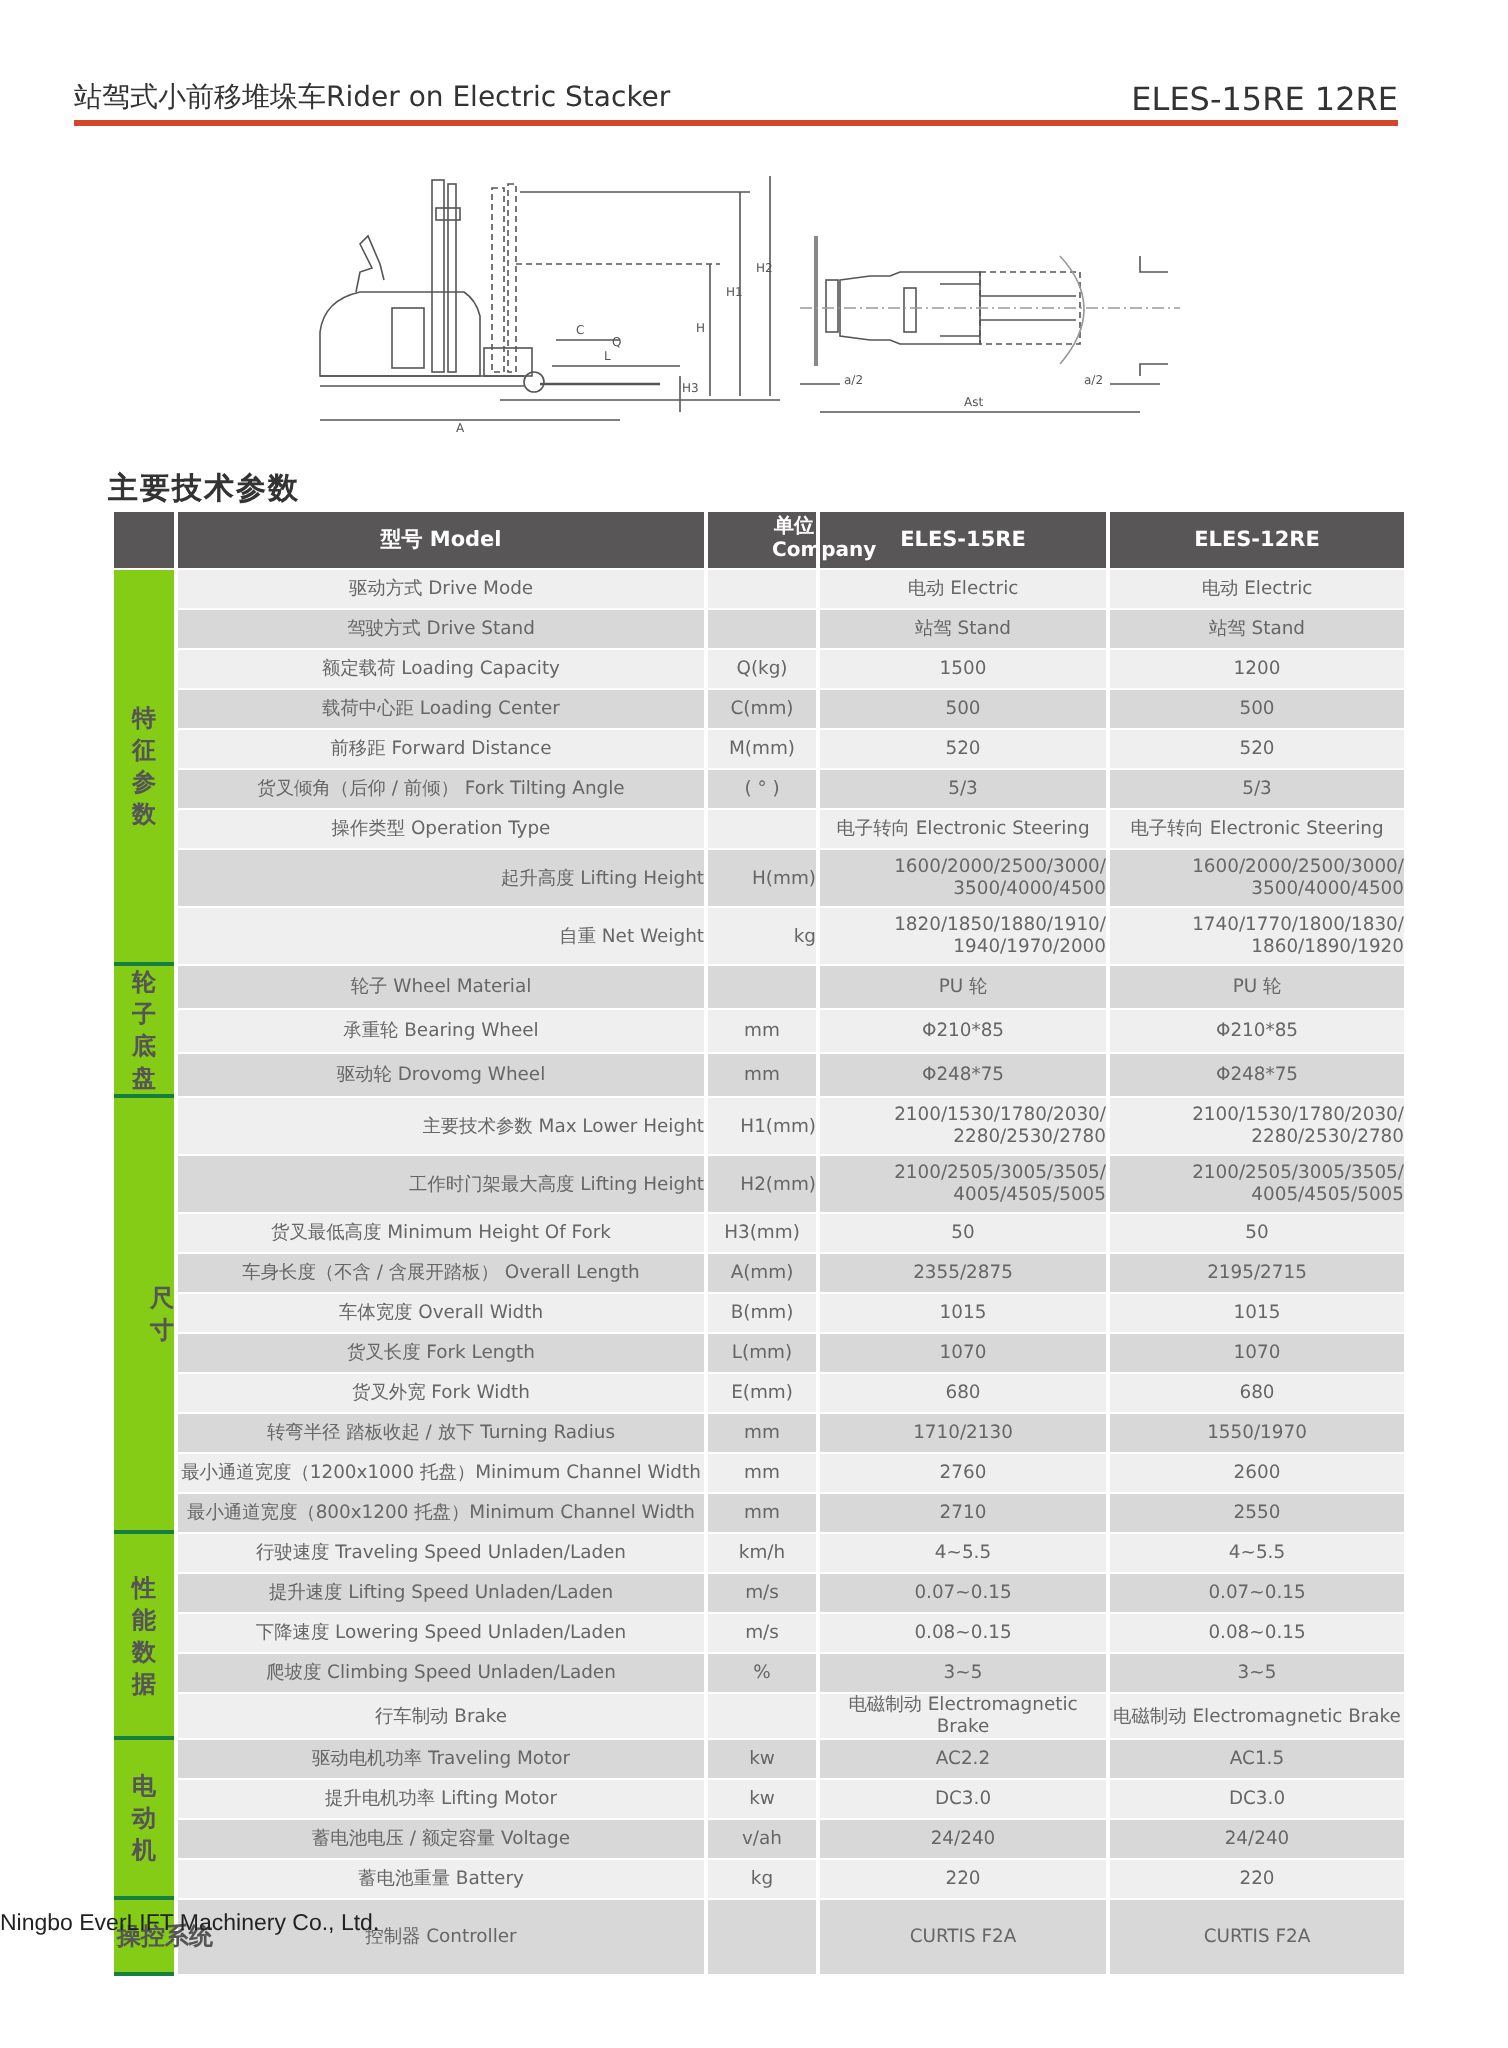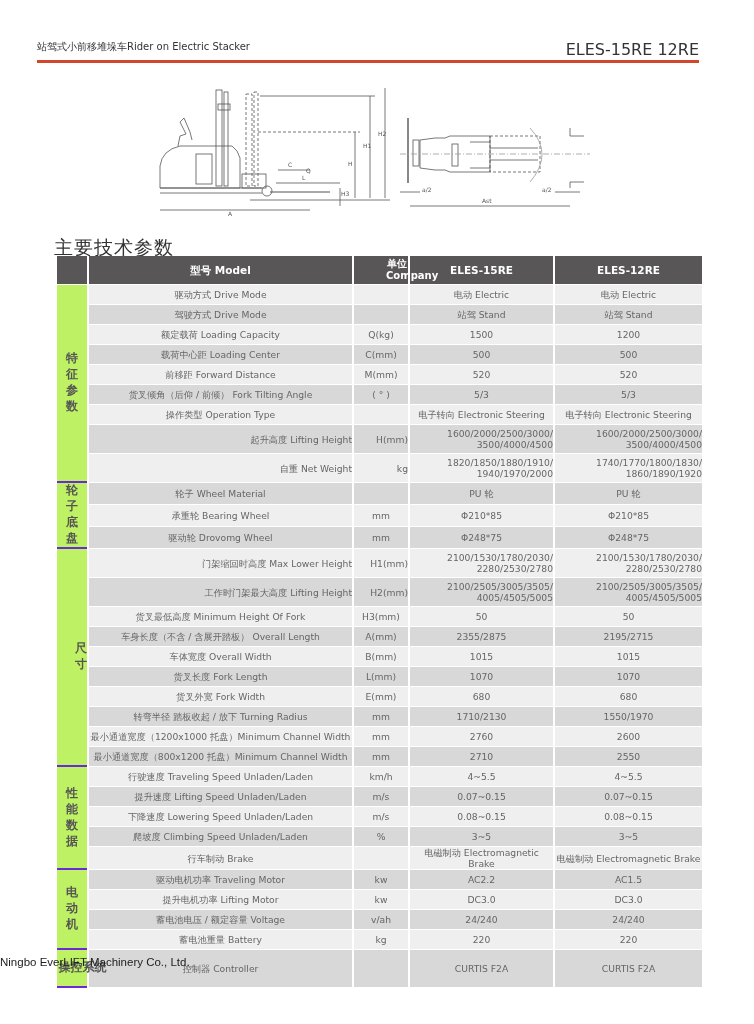--- a/index.html
+++ b/index.html
@@ -1,31 +1,31 @@
 <!DOCTYPE html>
 <html><head>
 <meta charset="utf-8">
 <style>
   html, body { margin:0; padding:0; background:#ffffff; }
   body { width:754px; height:1024px; position:relative; overflow:hidden; font-family:"DejaVu Sans", "Liberation Sans", sans-serif; color:#555; }
   .page-header { position:absolute; left:37px; top:38px; width:662px; height:22px; }
-  .page-header .left { position:absolute; left:0; top:2px; font-size:10px; color:#333; }
+  .page-header .left { position:absolute; left:0; top:2px; font-size:14px; color:#333; }
   .page-header .right { position:absolute; right:0; top:2px; font-size:16px; color:#333; }
   .red-rule { position:absolute; left:37px; top:60px; width:662px; height:3px; background:#d2472b; }
 
   .diagram { position:absolute; left:150px; top:88px; width:470px; height:140px; }
   .diagram svg { width:100%; height:100%; }
 
-  .section-title { position:absolute; left:54px; top:235px; font-size:19px; color:#333; letter-spacing:1px; }
+  .section-title { position:absolute; left:54px; top:235px; font-size:15px; color:#333; letter-spacing:1px;font-weight:bold; }
 
   .spec-table { position:absolute; left:55px; top:256px; width:645px; border-collapse:separate; border-spacing:2px 0; table-layout:fixed; }
   .spec-table td, .spec-table th { padding:0; text-align:center; vertical-align:middle; font-size:9.2px; color:#666; line-height:11px; border-bottom:1px solid #fff; }
   .spec-table th { background:#585657; color:#fff; font-weight:bold; font-size:10.5px; height:28px; line-height:12px; }
   .spec-table th.unit-h { font-size:10px;padding-left:32px; }
-  .spec-table td.cat { background:#bef264; color:#555; font-weight:bold; font-size:12px; line-height:16px; width:30px; border-bottom:2px solid #6d28d9;font-family:Liberation Mono, monospace; }
+  .spec-table td.cat { background:#84cc16; color:#555; font-weight:bold; font-size:12px; line-height:16px; width:30px; border-bottom:2px solid #15803d; }
   .spec-table td.cat span { display:inline-block; width:14px; word-break:break-all; }
   .spec-table tr.light td:not(.cat) { background:#efefef; }
   .spec-table tr.dark td:not(.cat) { background:#d9d8d8; }
   .spec-table tr.h19 td { height:19px; }
   .spec-table tr.h28 td { height:28px;text-align:right; }
   .spec-table tr.h36 td { height:36px; }
   .footer { position:absolute; left:0; width:754px; top:956px; font-family:"Liberation Sans", sans-serif; font-size:11.5px; color:#222; }
 </style>
 </head>
 <body>
@@ -127,21 +127,21 @@
   <tbody>
 
     <tr class="light h19">
       <td class="cat" rowspan="9"><span>特征参数</span></td>
       <td>驱动方式 Drive Mode</td>
       <td></td>
       <td>电动 Electric</td>
       <td>电动 Electric</td>
     </tr>
     <tr class="dark h19">
-      <td>驾驶方式 Drive Mode</td>
+      <td>驾驶方式 Drive Stand</td>
       <td></td>
       <td>站驾 Stand</td>
       <td>站驾 Stand</td>
     </tr>
     <tr class="light h19">
       <td>额定载荷 Loading Capacity</td>
       <td>Q(kg)</td>
       <td>1500</td>
       <td>1200</td>
     </tr>
@@ -197,21 +197,21 @@
     </tr>
     <tr class="dark h19">
       <td>驱动轮 Drovomg Wheel</td>
       <td>mm</td>
       <td>Φ248*75</td>
       <td>Φ248*75</td>
     </tr>
 
     <tr class="light h28">
       <td class="cat" rowspan="10"><span>尺寸</span></td>
-      <td>门架缩回时高度 Max Lower Height</td>
+      <td>主要技术参数 Max Lower Height</td>
       <td>H1(mm)</td>
       <td>2100/1530/1780/2030/ 2280/2530/2780</td>
       <td>2100/1530/1780/2030/ 2280/2530/2780</td>
     </tr>
     <tr class="dark h28">
       <td>工作时门架最大高度 Lifting Height</td>
       <td>H2(mm)</td>
       <td>2100/2505/3005/3505/ 4005/4505/5005</td>
       <td>2100/2505/3005/3505/ 4005/4505/5005</td>
     </tr>

